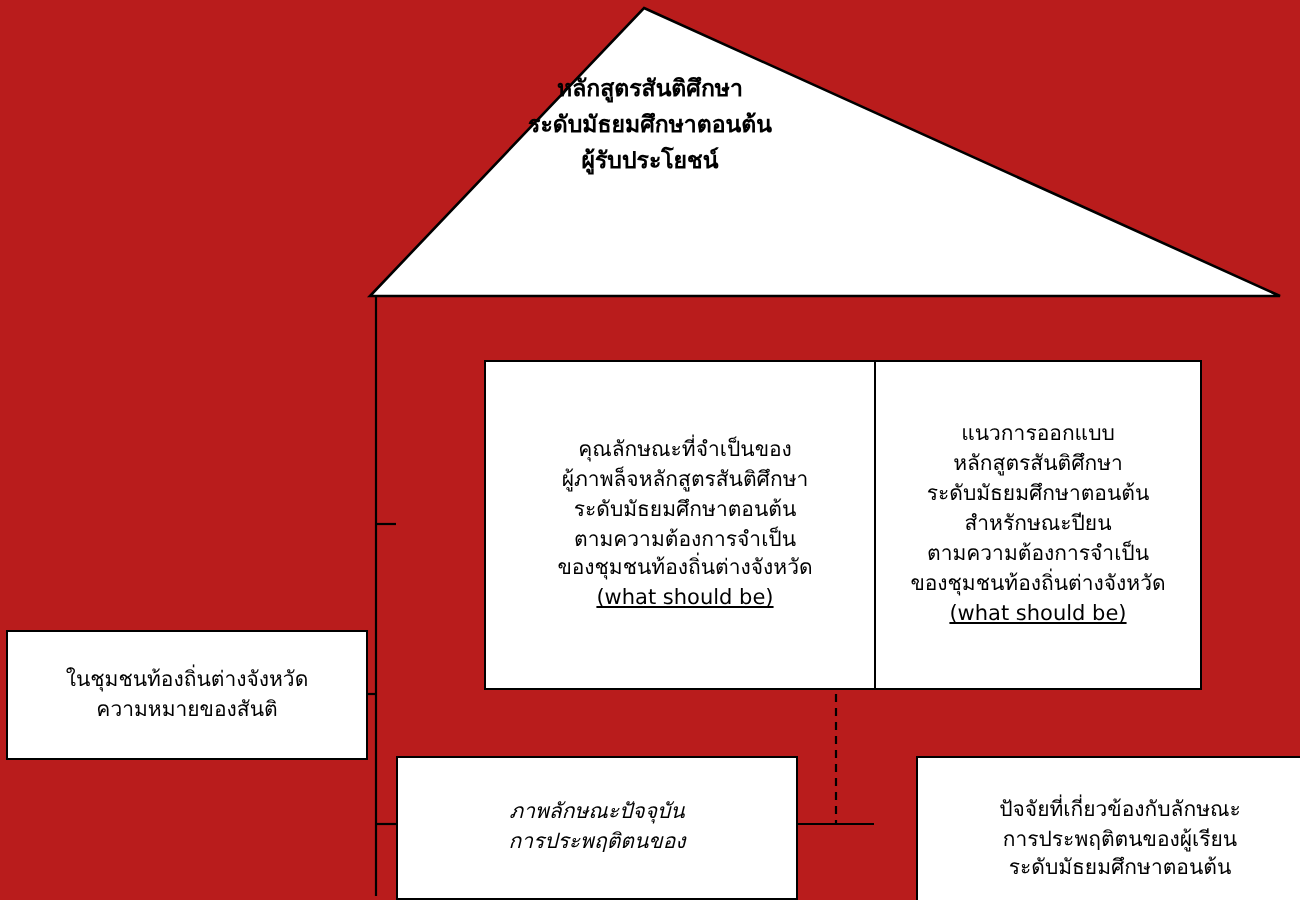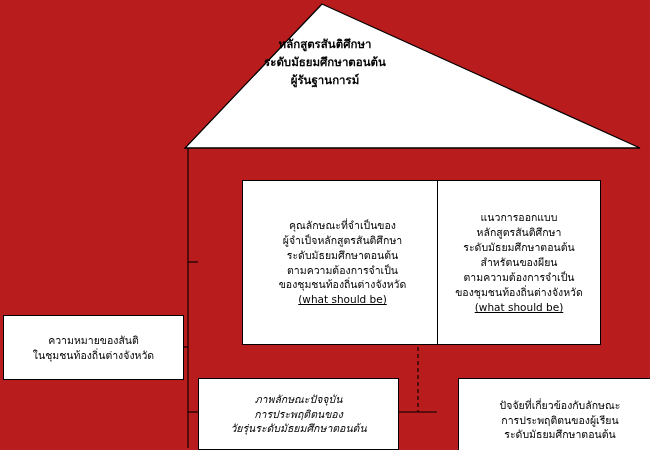--- a/index.html
+++ b/index.html
@@ -122,51 +122,50 @@
 
     <line x1="418" y1="305" x2="418" y2="412" stroke="#000000" stroke-width="1.1" stroke-dasharray="4 3"></line>
     <line x1="418" y1="305" x2="430" y2="305" stroke="#000000" stroke-width="1.1" stroke-dasharray="4 3"></line>
 
     <polygon points="430,300 438,305 430,310" fill="none" stroke="#000000" stroke-width="1"></polygon>
   </svg>
 
   <div class="apex-text">
     <span class="line">หลักสูตรสันติศึกษา</span>
     <span class="line">ระดับมัธยมศึกษาตอนต้น</span>
-    <span class="line">ผู้รันฐานการม์</span>
+    <span class="line">ผู้รับประโยชน์</span>
   </div>
 
   <div class="node" id="node-left">
+    <span class="line">ในชุมชนท้องถิ่นต่างจังหวัด</span>
     <span class="line">ความหมายของสันติ</span>
-    <span class="line">ในชุมชนท้องถิ่นต่างจังหวัด</span>
   </div>
 
   <div class="node" id="node-tl">
     <span class="line">คุณลักษณะที่จำเป็นของ</span>
-    <span class="line">ผู้จำเป็จหลักสูตรสันติศึกษา</span>
+    <span class="line">ผู้ภาพล็จหลักสูตรสันติศึกษา</span>
     <span class="line">ระดับมัธยมศึกษาตอนต้น</span>
     <span class="line">ตามความต้องการจำเป็น</span>
     <span class="line">ของชุมชนท้องถิ่นต่างจังหวัด</span>
     <span class="line underline">(what should be)</span>
   </div>
 
   <div class="node" id="node-tr">
     <span class="line">แนวการออกแบบ</span>
     <span class="line">หลักสูตรสันติศึกษา</span>
     <span class="line">ระดับมัธยมศึกษาตอนต้น</span>
-    <span class="line">สำหรัตนของผียน</span>
+    <span class="line">สำหรักษณะปียน</span>
     <span class="line">ตามความต้องการจำเป็น</span>
     <span class="line">ของชุมชนท้องถิ่นต่างจังหวัด</span>
     <span class="line underline">(what should be)</span>
   </div>
 
   <div class="node" id="node-bl">
     <span class="line">ภาพลักษณะปัจจุบัน</span>
     <span class="line">การประพฤติตนของ</span>
-    <span class="line">วัยรุ่นระดับมัธยมศึกษาตอนต้น</span>
   </div>
 
   <div class="node" id="node-br">
     <span class="line">ปัจจัยที่เกี่ยวข้องกับลักษณะ</span>
     <span class="line">การประพฤติตนของผู้เรียน</span>
     <span class="line">ระดับมัธยมศึกษาตอนต้น</span>
   </div>
 
 </div>
 

